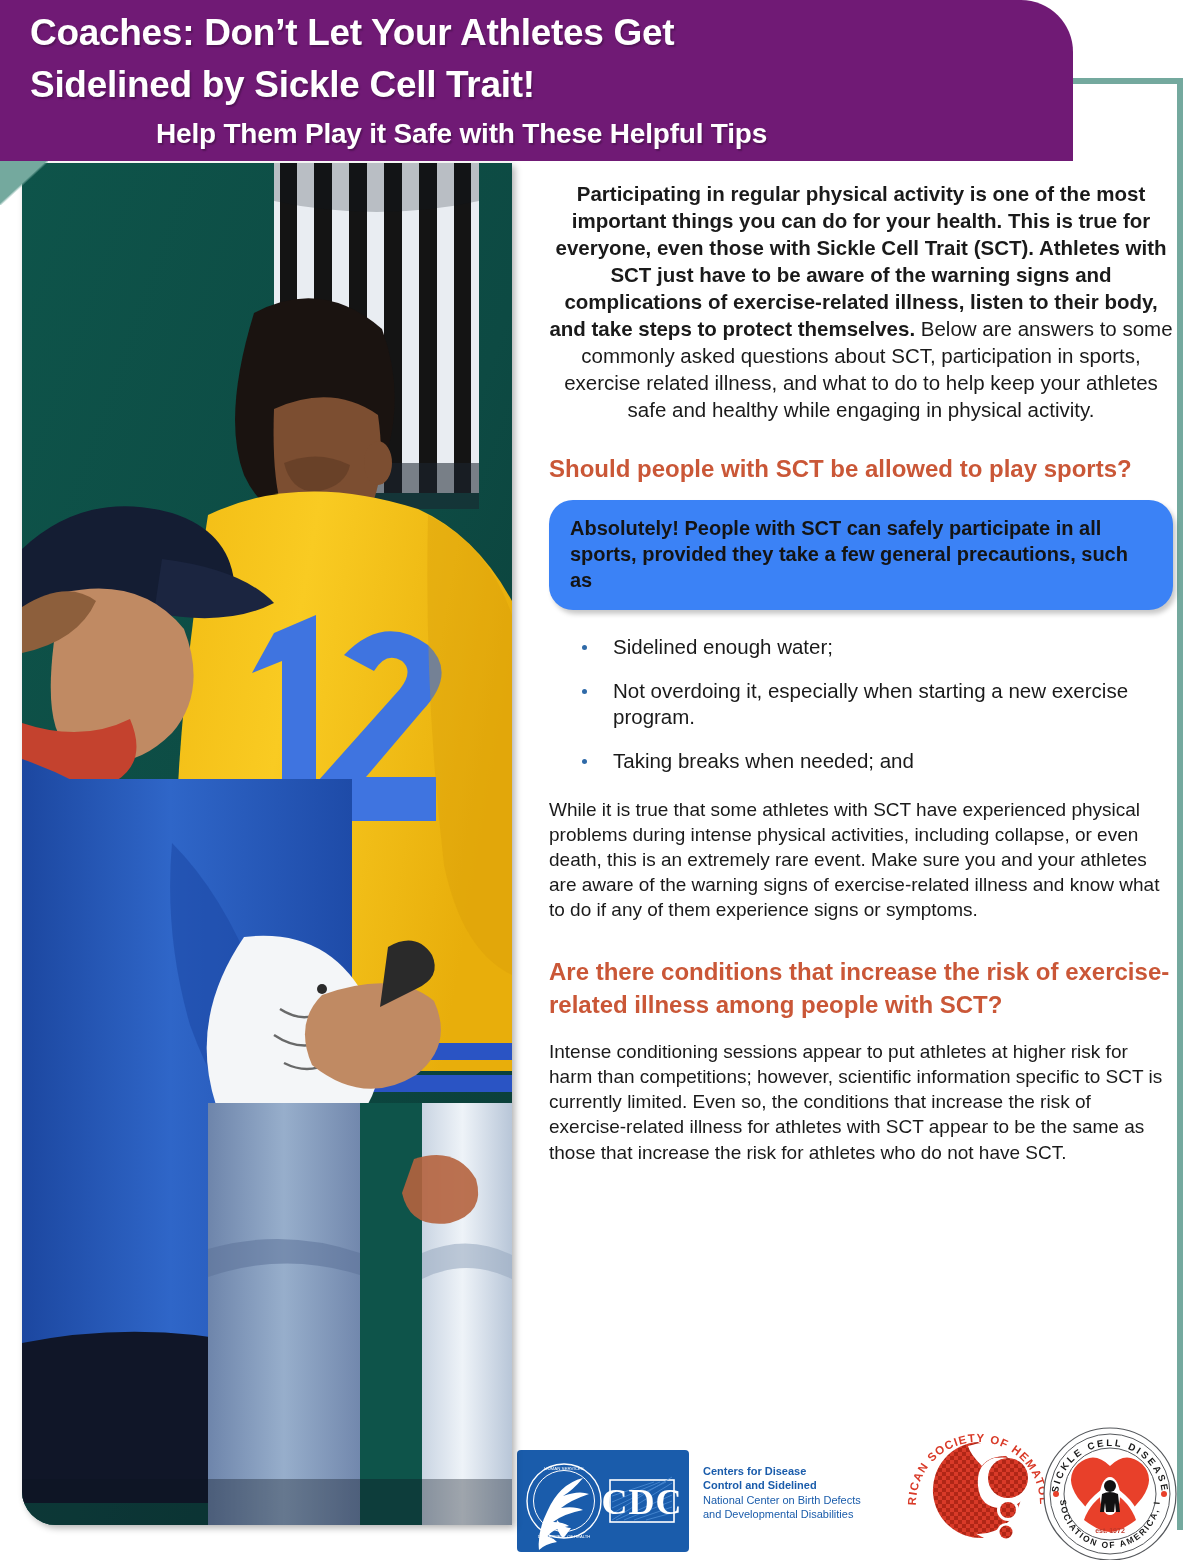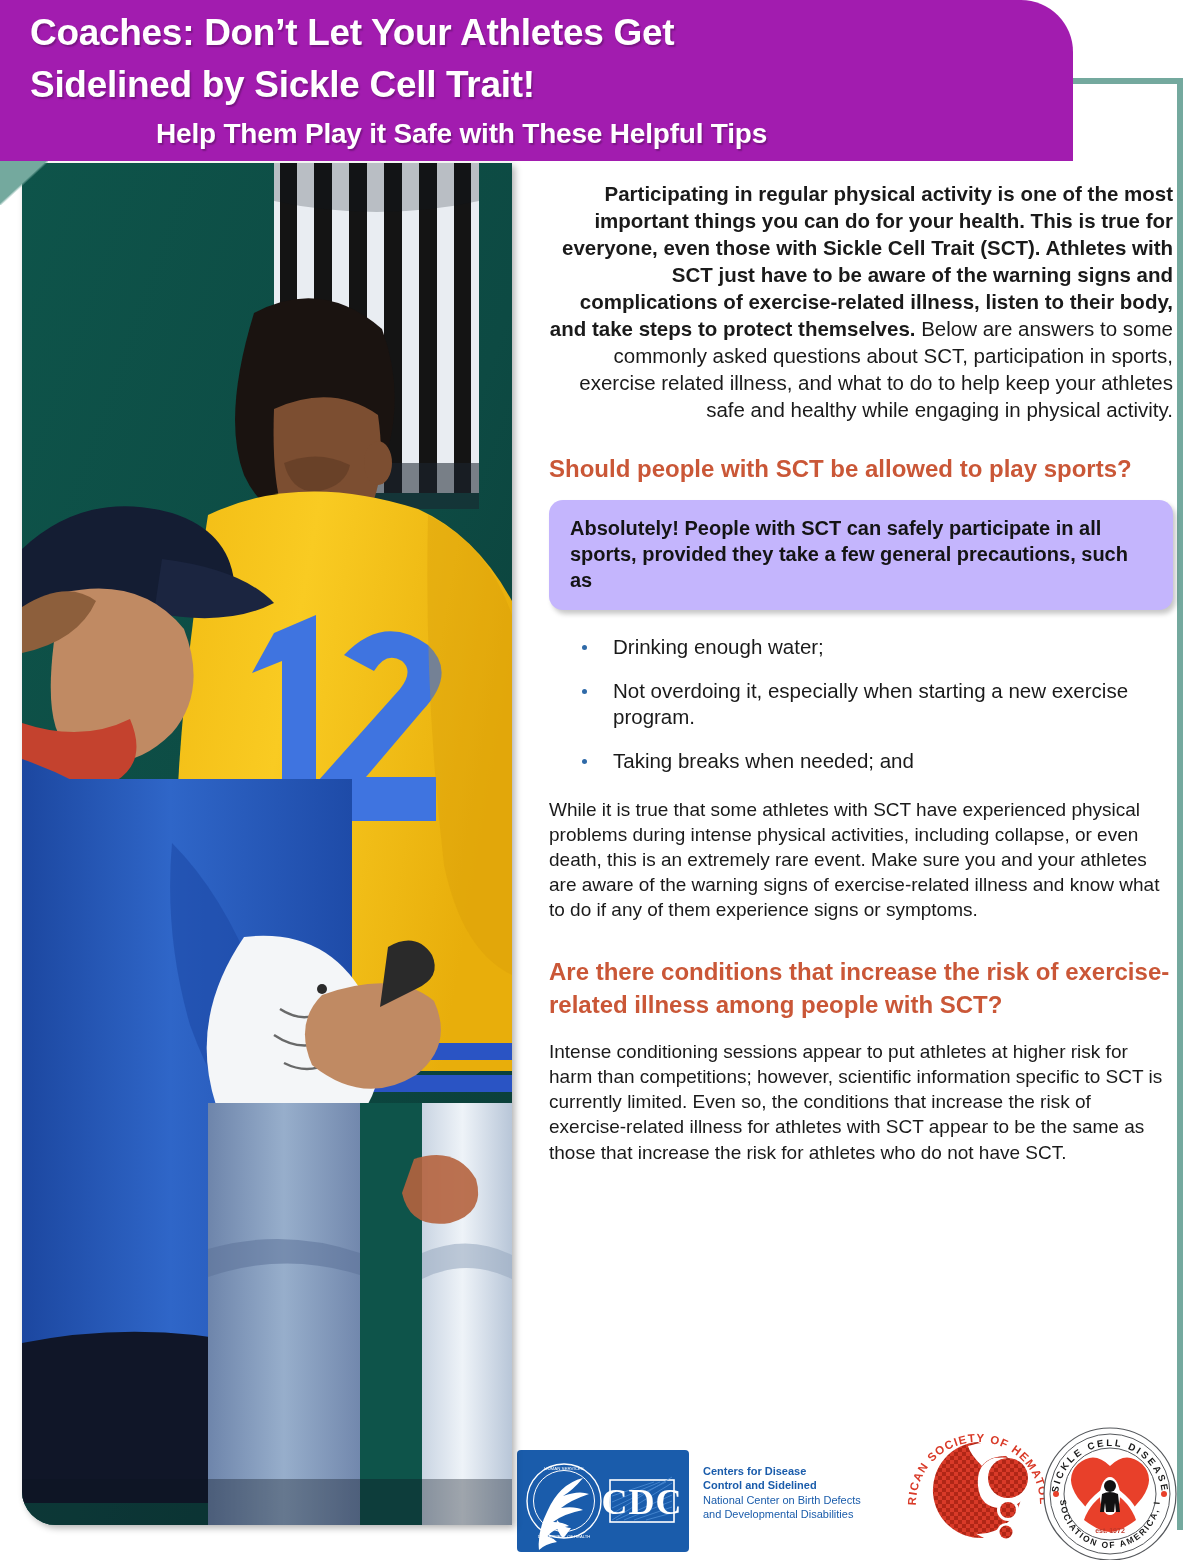--- a/index.html
+++ b/index.html
@@ -31,21 +31,21 @@
     background: #74a99e;
   }
 
   
   .header-banner {
     position: absolute;
     left: 0;
     top: 0;
     width: 1073px;
     height: 161px;
-    background: #a21caf;
+    background: #701a75;
     border-top-right-radius: 52px;
     z-index: 5;
   }
   .header-fold {
     position: absolute;
     left: 0;
     top: 161px;
     width: 48px;
     height: 44px;
     background: linear-gradient(to bottom right, #74a99e 0%, #74a99e 48%, rgba(116,169,158,0) 52%);
@@ -99,37 +99,37 @@
     position: absolute;
     left: 549px;
     top: 180px;
     width: 624px;
   }
 
   .intro {
     font-size: 20.5px;
     line-height: 1.32;
     color: #1a1a1a;
-    text-align: right;
+    text-align: center;
   }
   .intro b { font-weight: bold; }
 
   .qheading {
     color: #ca5737;
     font-weight: bold;
     font-size: 24px;
     line-height: 1.36;
     margin-top: 30px;
     margin-bottom: 14px;
   }
   .qheading.second { margin-top: 34px; margin-bottom: 18px; }
 
   .callout {
-    background: #c4b5fd;
-    border-radius: 14px;
+    background: #3b82f6;
+    border-radius: 24px;
     padding: 15px 21px 17px 21px;
     font-weight: bold;
     font-size: 20px;
     line-height: 1.30;
     color: #141414;
     box-shadow: 3px 4px 5px rgba(0,0,0,0.22);
     margin-bottom: 24px;
   }
 
   .bullets { list-style: none; margin: 0 0 22px 0; padding: 0; }
@@ -306,21 +306,21 @@
 
 <div class="content">
 
   <p class="intro"><b>Participating in regular physical activity is one of the most important things you can do for your health.  This is true for everyone, even those with Sickle Cell Trait (SCT). Athletes with SCT just have to be aware of the warning signs and complications of exercise-related illness, listen to their body, and take steps to protect themselves.</b><span>  Below are answers to some commonly asked questions about SCT, participation in sports, exercise related illness, and what to do to help keep your athletes safe and healthy while engaging in physical activity.</span></p>
 
   <h2 class="qheading">Should people with SCT be allowed to play sports?</h2>
 
   <div class="callout">Absolutely! People with SCT can safely participate in all sports, provided they take a few general precautions, such as</div>
 
   <ul class="bullets">
-    <li><span class="dot"></span><span>Drinking enough water;</span></li>
+    <li><span class="dot"></span><span>Sidelined enough water;</span></li>
     <li><span class="dot"></span><span>Not overdoing it, especially when starting a new exercise program.</span></li>
     <li><span class="dot"></span><span>Taking breaks when needed; and</span></li>
   </ul>
 
   <p class="body-para">While it is true that some athletes with SCT have experienced physical problems during intense physical activities, including collapse, or even death, this is an extremely rare event.  Make sure you and your athletes are aware of the warning signs of exercise-related illness and know what to do if any of them experience signs or symptoms.</p>
 
   <h2 class="qheading second">Are there conditions that increase the risk of exercise-related illness among people with SCT?</h2>
 
   <p class="body-para">Intense conditioning sessions appear to put athletes at higher risk for harm than competitions; however, scientific information specific to SCT is currently limited. Even so, the conditions that increase the risk of exercise-related illness for athletes with SCT appear to be the same as those that increase the risk for athletes who do not have SCT.</p>
 </div>

